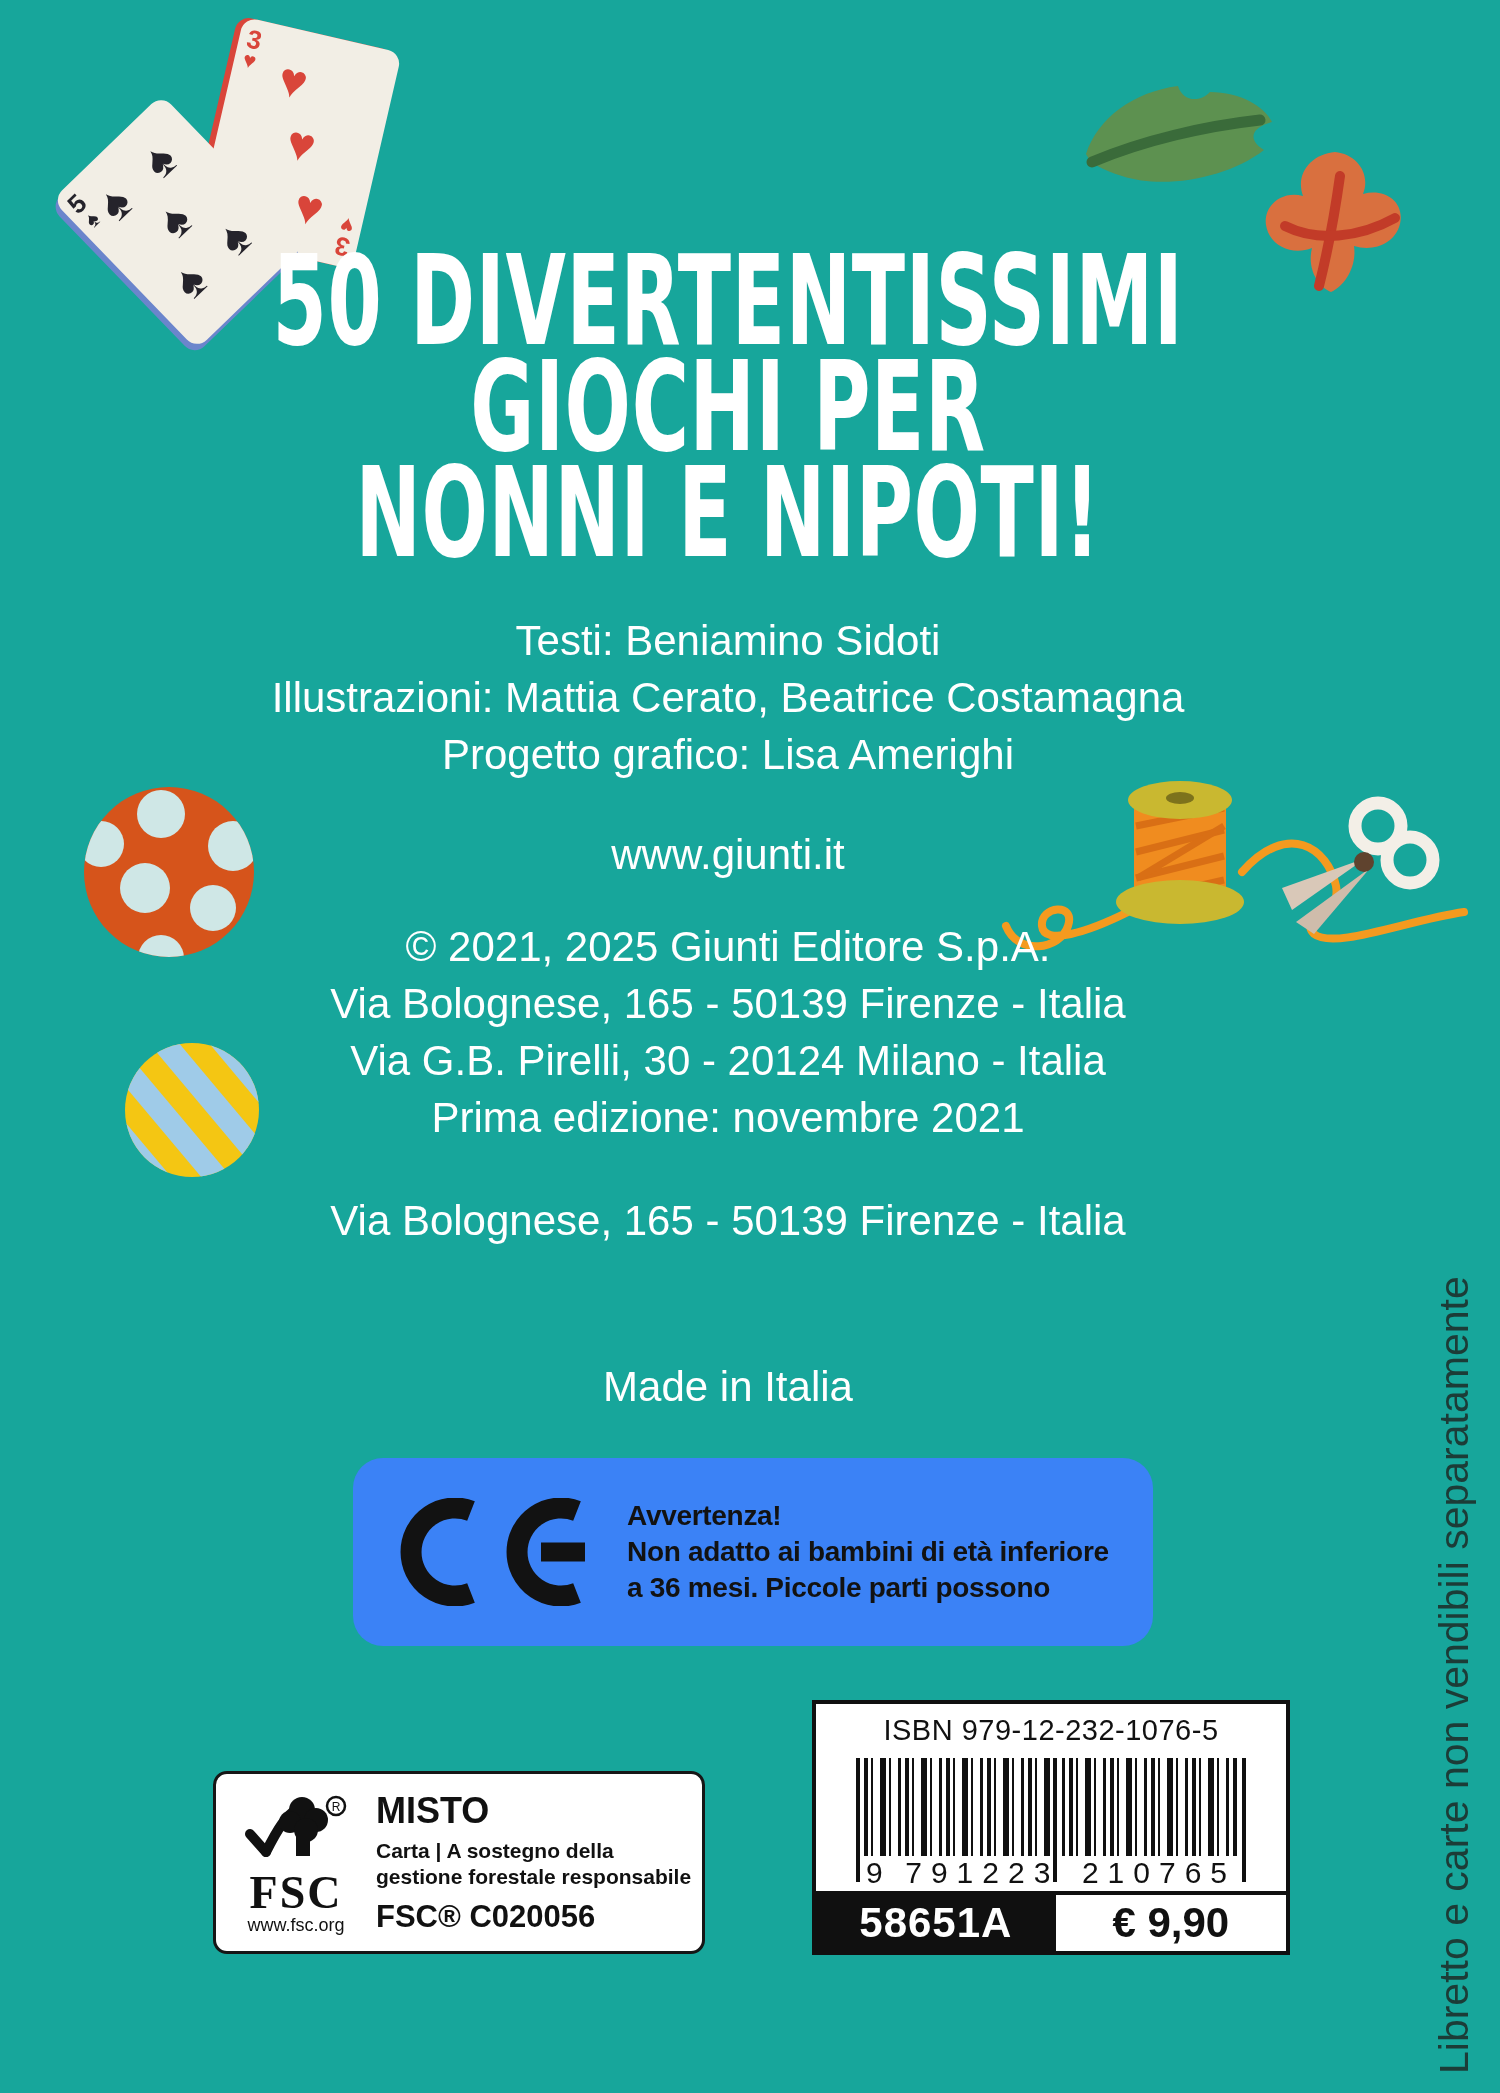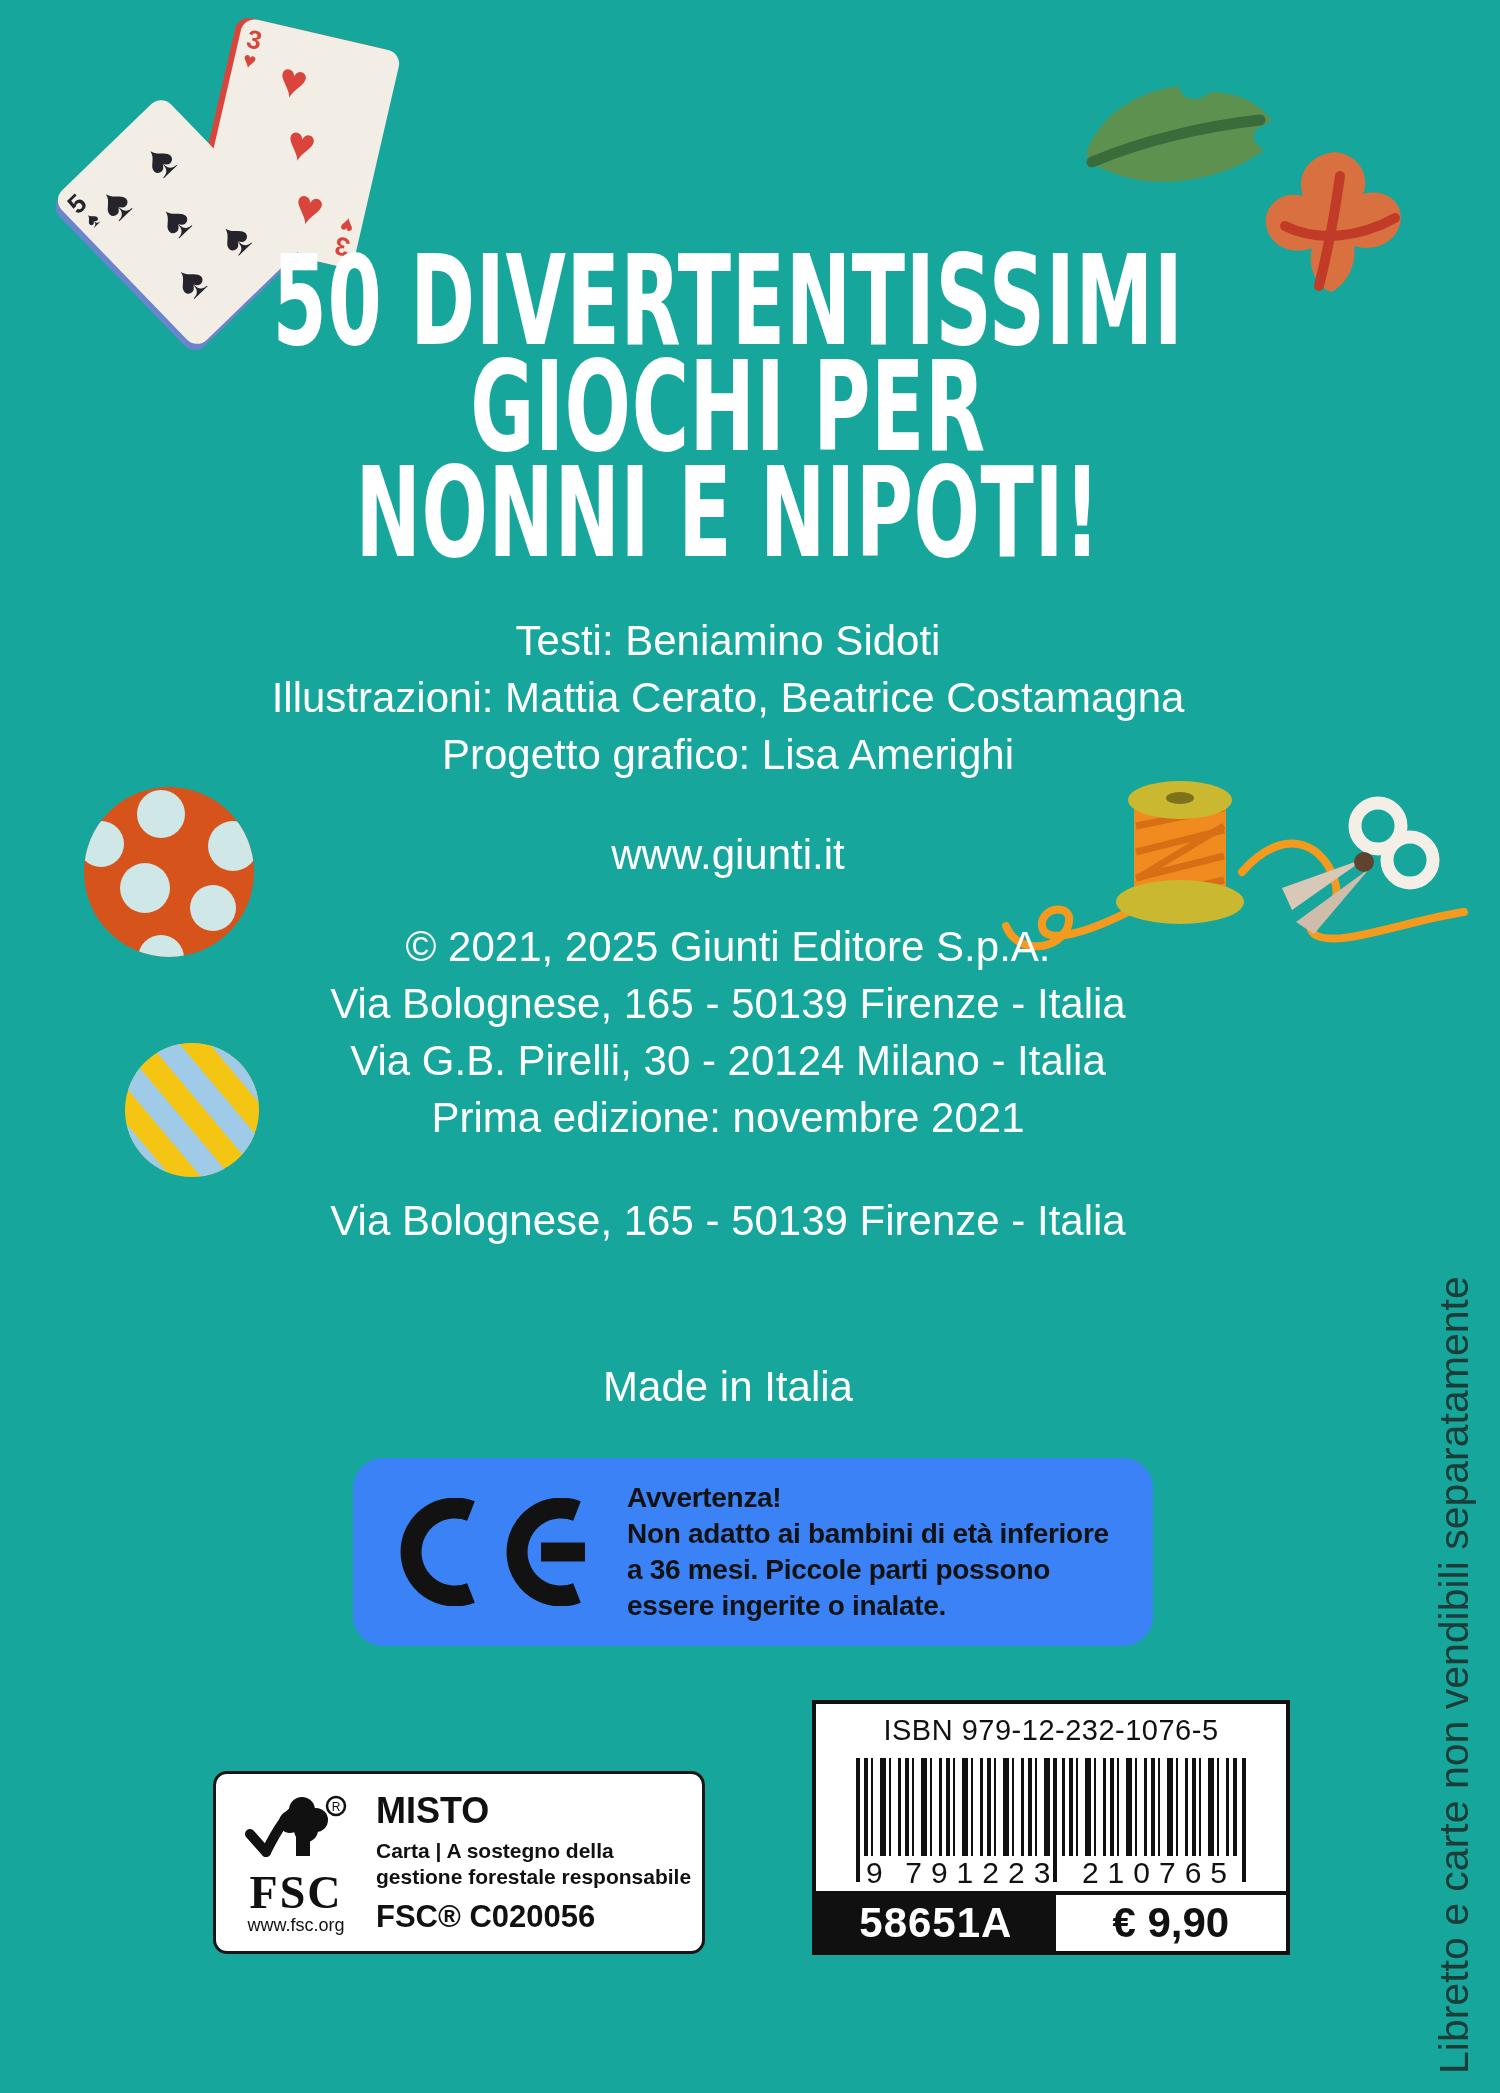--- a/index.html
+++ b/index.html
@@ -229,21 +229,20 @@
   <div class="ce-box">
     <svg width="206" height="108" viewBox="0 0 206 108">
       <path d="M82,13 A44,44 0 1 0 82,95" fill="none" stroke="#121212" stroke-width="21"></path>
       <path d="M188,13 A44,44 0 1 0 188,95" fill="none" stroke="#121212" stroke-width="21"></path>
       <line x1="152" y1="54" x2="196" y2="54" stroke="#121212" stroke-width="19"></line>
     </svg>
     <div class="ce-text">
       <div>Avvertenza!</div>
       <div>Non adatto ai bambini di età inferiore</div>
       <div>a 36 mesi. Piccole parti possono</div>
-      <div>essere ingerite o inalate.</div>
     </div>
   </div>
 
   <div class="fsc-box">
     <div class="fsc-left">
       <svg width="104" height="78" viewBox="0 0 104 78">
         <path d="M6,40 L22,58" fill="none" stroke="#111" stroke-width="10" stroke-linecap="round"></path>
         <path d="M22,58 C34,34 42,22 54,14" fill="none" stroke="#111" stroke-width="10" stroke-linecap="round"></path>
         <g fill="#111">
           <circle cx="58" cy="16" r="13"></circle>

